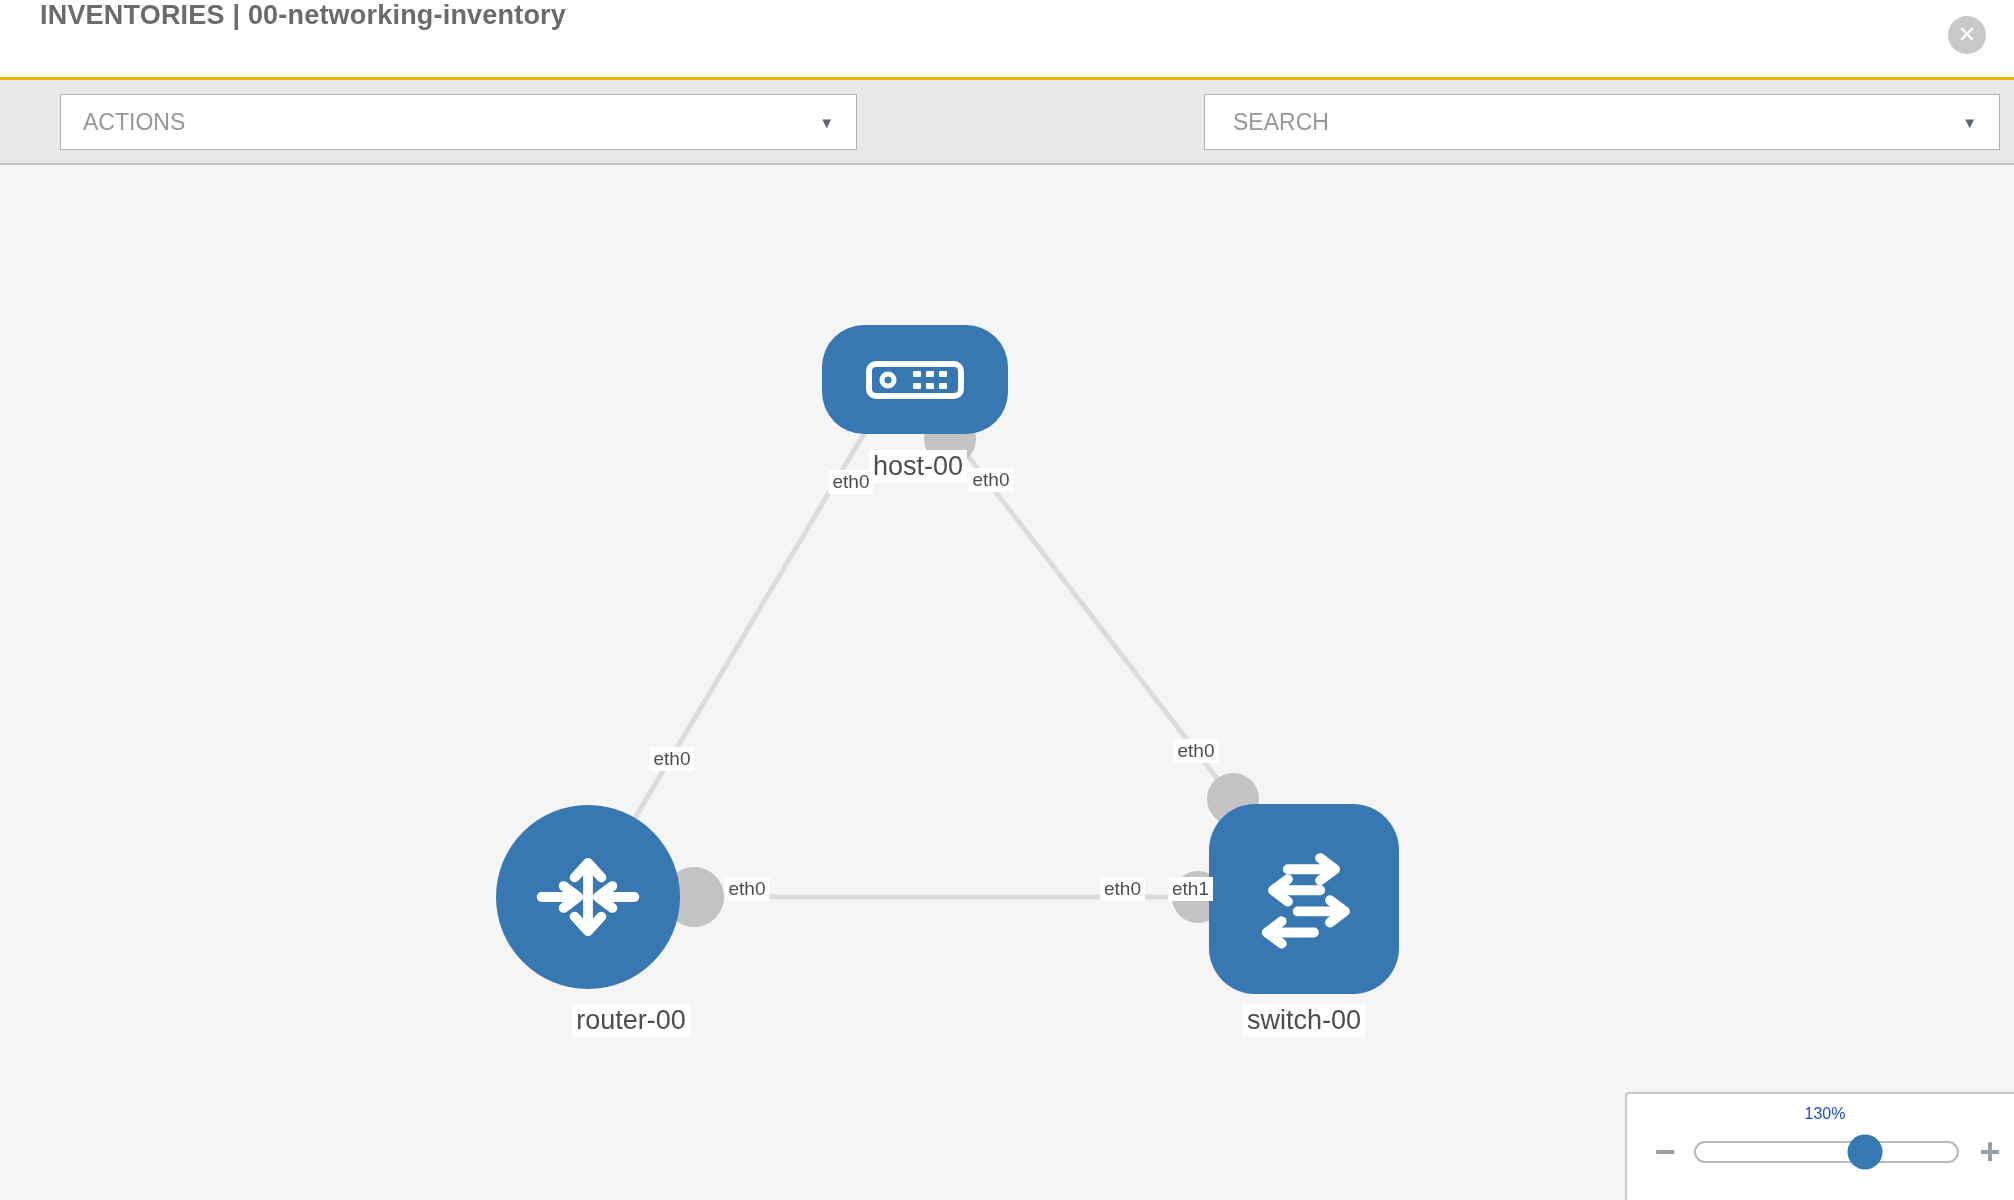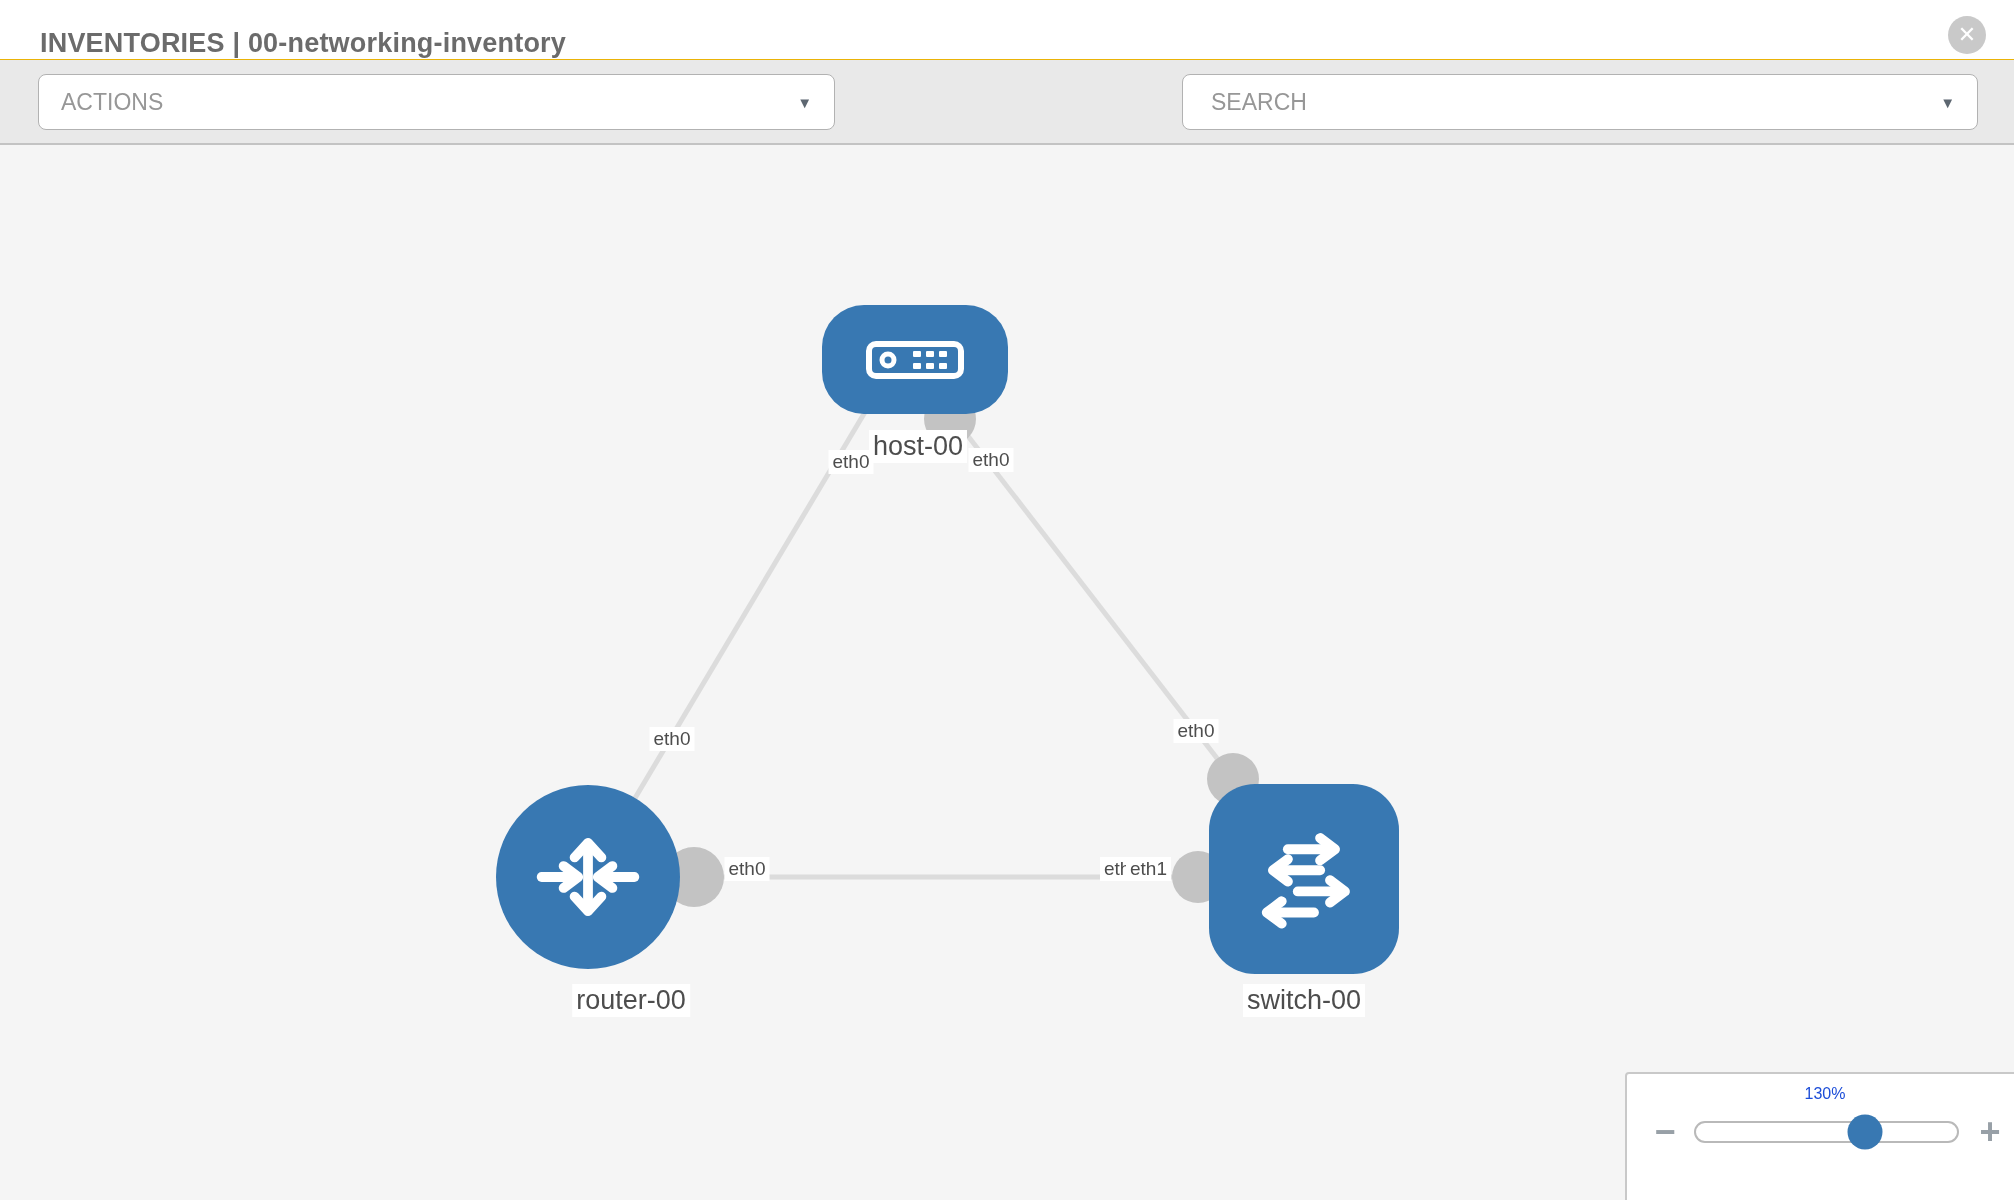--- a/index.html
+++ b/index.html
@@ -1,30 +1,30 @@
 <!DOCTYPE html>
 <html><head>
 <meta charset="utf-8">
 <style>
   * { margin:0; padding:0; box-sizing:border-box; }
   html,body { width:2014px; height:1200px; overflow:hidden;
               font-family:"Liberation Sans","DejaVu Sans",sans-serif; background:#fff; }
 
   
-  .header { position:relative; height:60px; background:#ffffff; display:flex; align-items:flex-end;
-            padding-left:40px; border-bottom:1px solid #eab308; }
+  .header { position:relative; height:80px; background:#ffffff; display:flex; align-items:flex-start;
+            padding-left:40px; border-bottom:3px solid #eab308; }
   .header h1 { font-size:27px; font-weight:bold; color:#6b6b6b; letter-spacing:.2px; }
   .close-btn { position:absolute; right:28px; top:16px; width:38px; height:38px; border-radius:50%;
                background:#c9c9c9; color:#fff; display:flex; align-items:center; justify-content:center;
                font-size:22px; font-weight:bold; cursor:pointer; }
 
   
   .toolbar { position:relative; height:85px; background:#e9e9e9; border-bottom:2px solid #c3c3c3; }
   .dropdown { position:absolute; top:14px; height:56px; background:#fff; border:1px solid #b2b2b2;
-              border-radius:8px; display:flex; align-items:center; padding:0 22px; cursor:pointer; }
+              border-radius:0; display:flex; align-items:center; padding:0 22px; cursor:pointer;margin-left:22px; }
   .dropdown .dd-label { font-size:23px; color:#979797; }
   .dropdown .caret { margin-left:auto; font-size:15px; color:#5d6771; }
   .dd-actions { left:38px;  width:797px; }
   .dd-search  { left:1182px; width:796px;padding-left:28px; }
   .icon-btn { position:absolute; top:95px; width:40px; height:40px; background:none; border:none;
               display:flex; align-items:center; justify-content:center; cursor:pointer; }
   .icon-btn svg { fill:#6d7a87; }
   .btn-tools { left:1047px; }
   .btn-key   { left:1113px; }
 
@@ -47,21 +47,21 @@
   .lbl-host   { left:918px;  top:285px; }
   .lbl-router { left:591px;  top:839px;margin-left:40px; }
   .lbl-switch { left:1304px; top:839px; }
 
   .if-host-left  { left:851px;  top:305px; }
   .if-host-right { left:991px;  top:303px; }
   .if-rh-edge    { left:672px;  top:582px; }
   .if-hs-edge    { left:1196px; top:574px; }
   .if-rs-left    { left:747px;  top:712px; }
   .if-rs-under   { left:1100px; top:712px; transform:none; z-index:3; }
-  .if-rs-top     { left:1126px; top:712px; transform:none; z-index:4; }
+  .if-rs-top     { left:1168px; top:712px; transform:none; z-index:4; }
 
   
   .zoom-panel { position:absolute; left:1625px; top:927px; width:420px; height:170px; z-index:5;
                 background:#fff; border:2px solid #c9c9c9; border-radius:4px; }
   .zoom-level { position:absolute; left:198px; top:20px; transform:translate(-50%,-50%);
                 font-size:16px; color:#1d4ed8; }
   .zoom-minus, .zoom-plus { position:absolute; transform:translate(-50%,-50%); color:#98a0a7;
                 font-weight:bold; cursor:pointer; }
   .zoom-minus { left:38px;  top:58px; font-size:36px; }
   .zoom-plus  { left:363px; top:58px; font-size:36px; }

